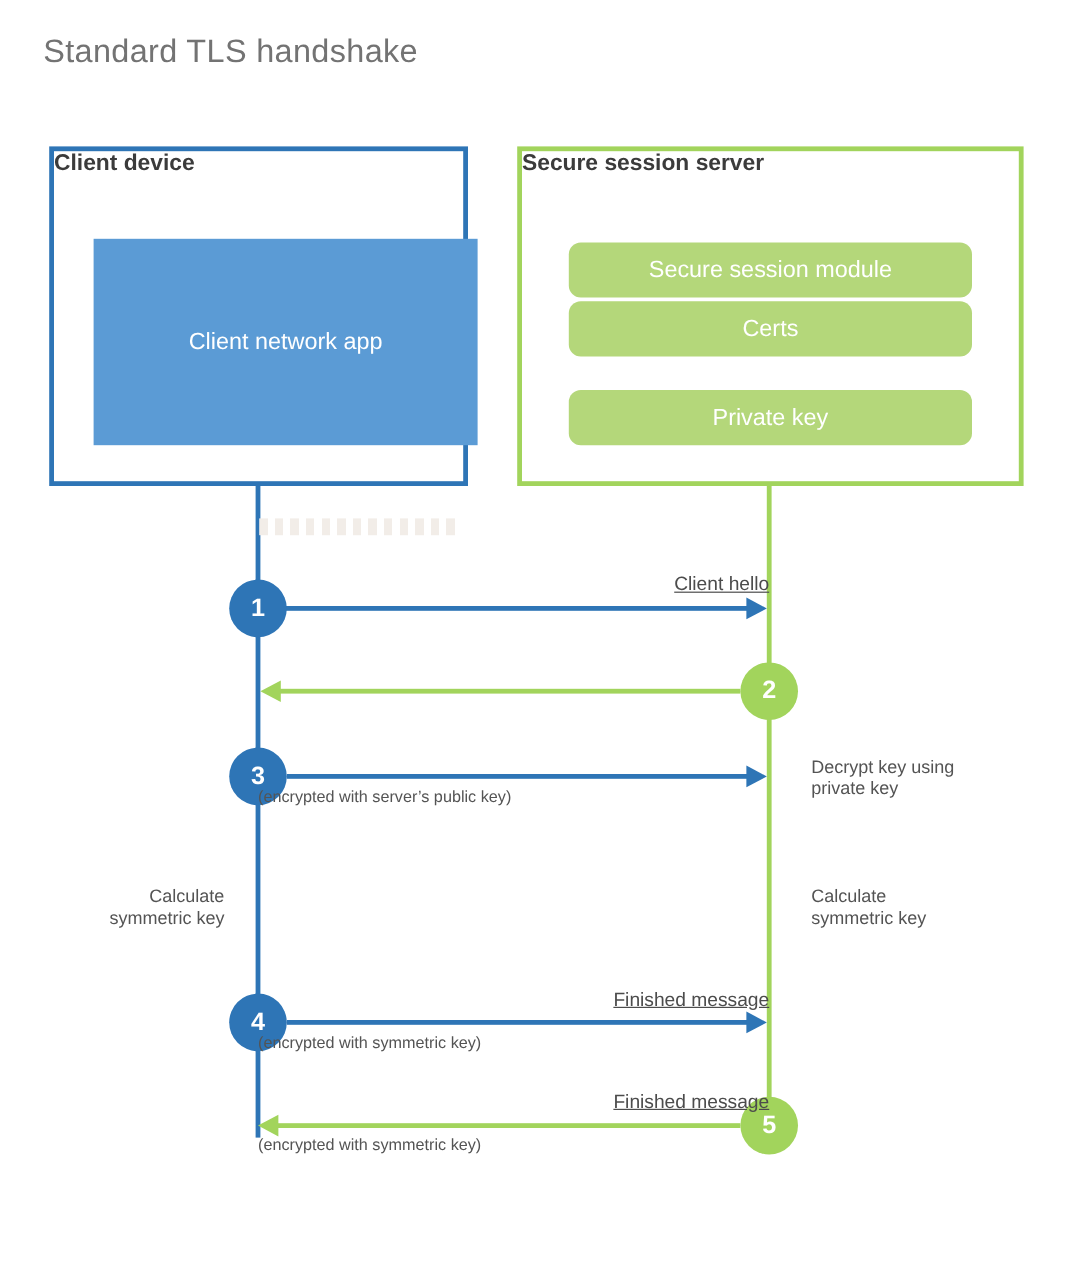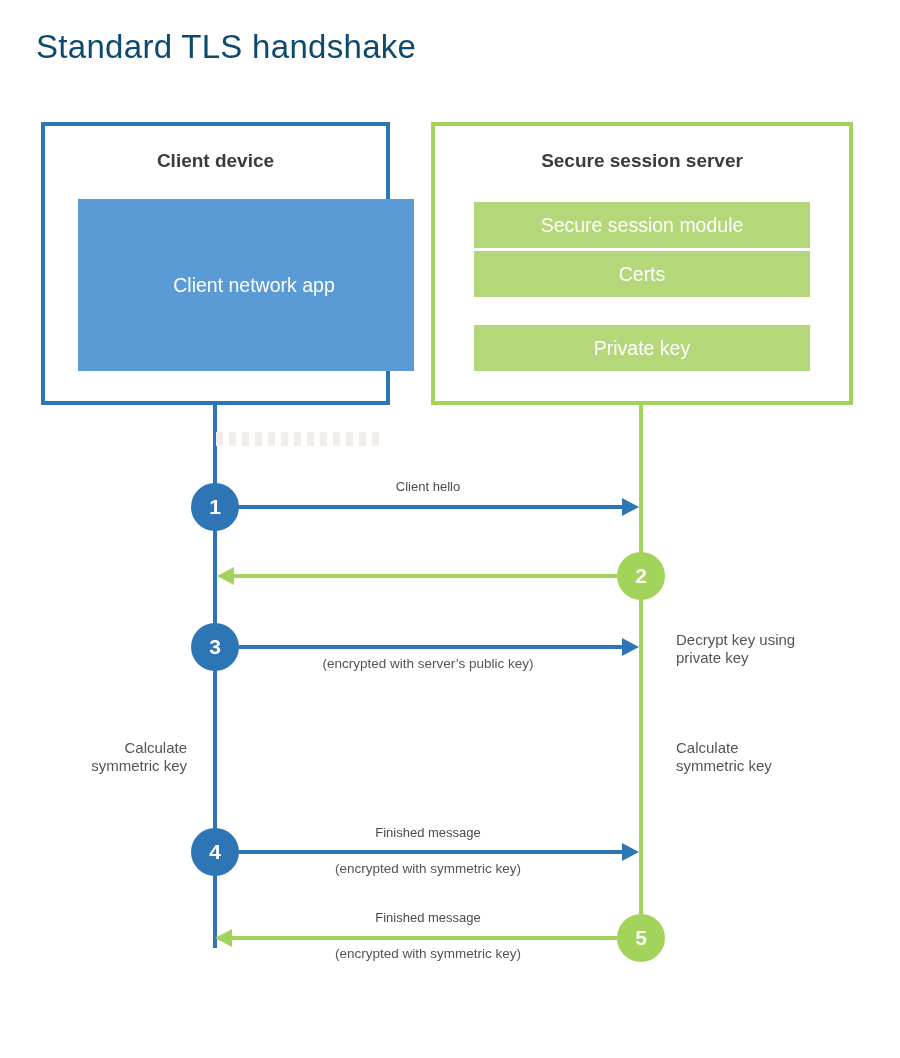--- a/index.html
+++ b/index.html
@@ -5,40 +5,40 @@
   html,body{margin:0;padding:0;background:#ffffff;}
   .canvas{
     position:relative;
     width:900px;height:1058px;
     background:#ffffff;
     font-family:"Liberation Sans","DejaVu Sans",sans-serif;
     overflow:hidden;
   }
   .page-title{
     position:absolute;left:36px;top:28px;
-    font-size:33px;font-weight:300;color:#0c4a6e;letter-spacing:.3px;
+    font-size:27px;font-weight:300;color:#737373;letter-spacing:.3px;
   }
   
   .entity{position:absolute;top:122px;height:283px;background:#fff;box-sizing:border-box;}
   .client-box{left:41px;width:349px;border:4px solid #2e75b6;}
   .server-box{left:431px;width:422px;border:4px solid #a2d45c;}
   .box-title{
-    margin-top:24px;text-align:center;
+    text-align:left;
     font-size:19px;font-weight:700;color:#3b3b3b;
   }
   .client-app{
     position:absolute;left:78px;top:199px;width:320px;height:172px;
     background:#5b9bd5;display:flex;align-items:center;justify-content:center;
-    color:#ffffff;font-size:19.5px;line-height:1.55;text-align:center;padding-left:16px;
+    color:#ffffff;font-size:19.5px;line-height:1.55;text-align:center;
   }
   .client-app span{display:block;max-width:185px;}
   .srv-bar{
     position:absolute;left:474px;width:336px;height:46px;
     background:#b4d77a;display:flex;align-items:center;justify-content:center;
-    color:#ffffff;font-size:19.5px;
+    color:#ffffff;font-size:19.5px;border-radius:10px;
   }
   .srv-bar.b1{top:202px;} .srv-bar.b2{top:251px;} .srv-bar.b3{top:325px;}
   
   .lifeline{position:absolute;width:4px;}
   .lifeline.blue{left:213px;top:405px;height:543px;background:#2e75b6;}
   .lifeline.green{left:639px;top:405px;height:533px;background:#a2d45c;}
   .faint-dashes{
     position:absolute;left:216px;top:432px;width:168px;height:14px;
     background:repeating-linear-gradient(90deg,#f2ede8 0 7px,transparent 7px 13px);
   }
@@ -52,25 +52,25 @@
   .step-circle.green{background:#a2d45c;}
   
   .arrow-line{position:absolute;height:4px;z-index:2;}
   .arrow-line.blue{background:#2e75b6;}
   .arrow-line.green{background:#a2d45c;}
   .head{position:absolute;width:0;height:0;border-top:9px solid transparent;border-bottom:9px solid transparent;z-index:2;}
   .head.right.blue{border-left:17px solid #2e75b6;}
   .head.left.green{border-right:17px solid #a2d45c;}
   
   .msg-label{
-    position:absolute;left:215px;width:426px;text-align:center;
-    font-size:13px;color:#4c4c4c;z-index:4;
+    position:absolute;left:215px;width:426px;text-align:right;
+    font-size:16px;color:#4c4c4c;z-index:4;text-decoration:underline;
   }
   .msg-sub{
-    position:absolute;left:215px;width:426px;text-align:center;
+    position:absolute;left:215px;width:426px;
     font-size:13.5px;color:#545454;z-index:4;
   }
   .note{
     position:absolute;font-size:15px;line-height:17.5px;color:#545454;
     white-space:pre-line;z-index:4;
   }
   .note.calc-left{left:60px;width:127px;text-align:right;top:739px;}
   .note.decrypt{left:676px;top:631px;text-align:left;}
   .note.calc-right{left:676px;top:739px;text-align:left;}
 </style>

